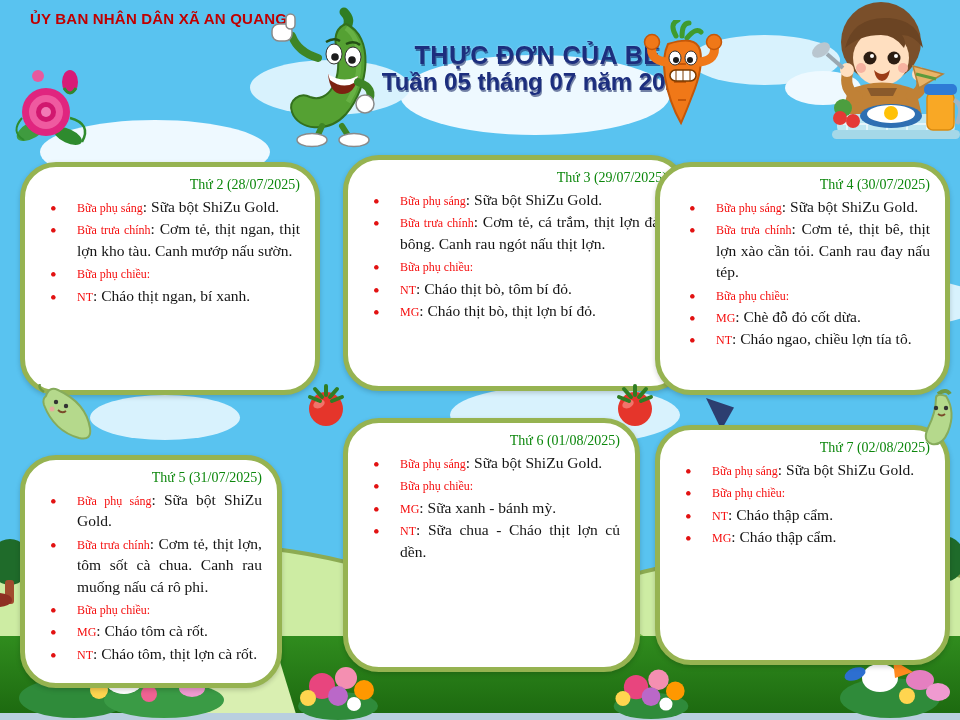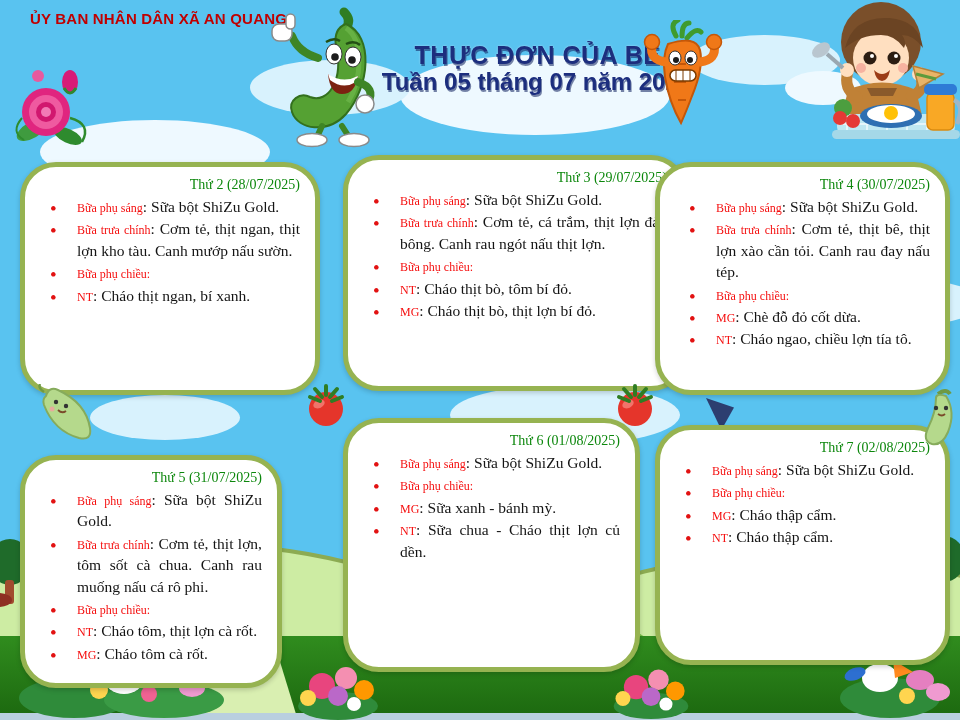--- a/index.html
+++ b/index.html
@@ -250,36 +250,36 @@
         <li><span class="lbl">MG</span><span class="txt">: Chè đỗ đỏ cốt dừa.</span></li>
         <li><span class="lbl">NT</span><span class="txt">: Cháo ngao, chiều lợn tía tô.</span></li>
       </ul>
   </section>
   <section class="card" style="left:20px;top:428px;width:262px;height:233px;margin-top:27px;">
     <h3>Thứ 5  (31/07/2025)</h3>
     <ul>
         <li><span class="lbl">Bữa phụ sáng</span><span class="txt">: Sữa bột ShiZu Gold.</span></li>
         <li><span class="lbl">Bữa trưa chính</span><span class="txt">: Cơm tẻ, thịt lợn, tôm sốt cà chua. Canh rau muống nấu cá rô phi.</span></li>
         <li><span class="lbl">Bữa phụ chiều:</span><span class="txt"></span></li>
+        <li><span class="lbl">MG</span><span class="txt">: Cháo tôm cà rốt.</span></li>
         <li><span class="lbl">NT</span><span class="txt">: Cháo tôm, thịt lợn cà rốt.</span></li>
-        <li><span class="lbl">MG</span><span class="txt">: Cháo tôm cà rốt.</span></li>
       </ul>
   </section>
   <section class="card" style="left:343px;top:418px;width:297px;height:254px;">
     <h3>Thứ 6  (01/08/2025)</h3>
     <ul>
         <li><span class="lbl">Bữa phụ sáng</span><span class="txt">: Sữa bột ShiZu Gold.</span></li>
         <li><span class="lbl">Bữa phụ chiều:</span><span class="txt"></span></li>
         <li><span class="lbl">MG</span><span class="txt">: Sữa xanh - bánh mỳ.</span></li>
         <li><span class="lbl">NT</span><span class="txt">: Sữa chua - Cháo thịt lợn củ dền.</span></li>
       </ul>
   </section>
   <section class="card" style="left:655px;top:425px;width:295px;height:240px;">
     <h3>Thứ 7  (02/08/2025)</h3>
     <ul>
         <li><span class="lbl">Bữa phụ sáng</span><span class="txt">: Sữa bột ShiZu Gold.</span></li>
         <li><span class="lbl">Bữa phụ chiều:</span><span class="txt"></span></li>
+        <li><span class="lbl">NT</span><span class="txt">: Cháo thập cẩm.</span></li>
         <li><span class="lbl">MG</span><span class="txt">: Cháo thập cẩm.</span></li>
-        <li><span class="lbl">NT</span><span class="txt">: Cháo thập cẩm.</span></li>
       </ul>
   </section>
 
 </div>
 
 </body></html>

